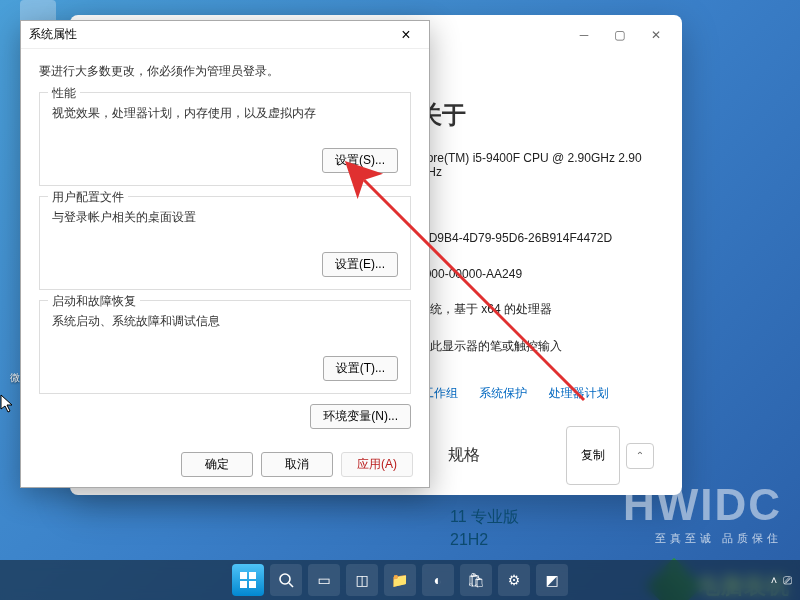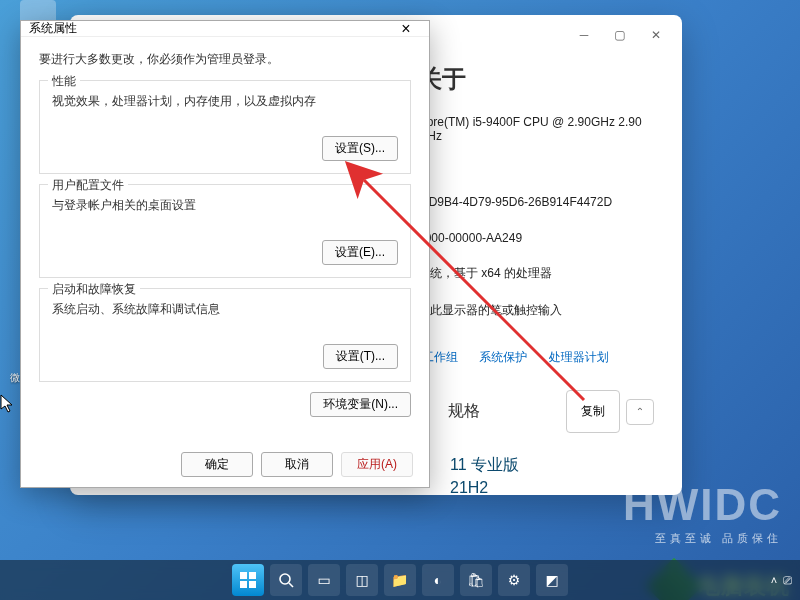--- a/index.html
+++ b/index.html
@@ -18,30 +18,30 @@
   .settings-window .titlebar { height: 40px; display: flex; align-items: center; justify-content: flex-end; padding: 0 8px; }
   .wbtn { width: 36px; height: 28px; display: flex; align-items: center; justify-content: center; border-radius: 4px; cursor: pointer; color: #666; font-size: 12px; }
   .settings-body { padding: 8px 28px; font-size: 12px; color: #333; }
   .settings-body h1 { font-size: 24px; font-weight: 600; margin-bottom: 14px; }
   .spec-row { display: flex; padding: 6px 0; }
   .spec-value { flex: 1; color: #222; }
   .links-row { margin-top: 24px; }
   .links-row a { color: #0067c0; text-decoration: none; margin-right: 18px; font-size: 12px; cursor: pointer; }
   .dev-spec-row { display: flex; align-items: center; margin-top: 24px; }
   .dev-spec-row h2 { font-size: 16px; font-weight: 400; flex: 1; }
-  .btn-outline { border: 1px solid #ccc; background: #fff; padding: 12px 14px; border-radius: 4px; font-size: 12px; cursor: pointer; }
+  .btn-outline { border: 1px solid #ccc; background: #fff; padding: 20px 14px; border-radius: 4px; font-size: 12px; cursor: pointer; }
   .chevron-btn { border: 1px solid #ccc; background: #fff; width: 28px; height: 26px; border-radius: 4px; text-align: center; margin-left: 6px; cursor: pointer; font-size: 10px; line-height: 24px; color: #666; }
   .win-ver-row { margin-top: 22px; font-size: 16px; color: #0c4a6e; }
   .sidebar-item { position: absolute; left: 88px; bottom: 96px; display: flex; align-items: center; font-size: 12px; color: #333; cursor: pointer; }
   .sidebar-item .ico { width: 18px; height: 18px; border-radius: 50%; border: 2px solid #0078d4; margin-right: 8px; display: flex; align-items: center; justify-content: center; }
   .sidebar-item .ico::after { content: ""; width: 8px; height: 8px; border-left: 2px solid #0078d4; border-bottom: 2px solid #0078d4; transform: rotate(-45deg) translate(-1px,-1px); }
 
   
   .sysprop { position: absolute; left: 20px; top: 20px; width: 410px; height: 468px; background: #fff; border: 1px solid #aaa; box-shadow: 0 8px 28px rgba(0,0,0,0.3); }
-  .sysprop .titlebar2 { height: 16px; display: flex; align-items: center; padding: 0 8px; font-size: 12px; border-bottom: 1px solid #eee; }
+  .sysprop .titlebar2 { height: 28px; display: flex; align-items: center; padding: 0 8px; font-size: 12px; border-bottom: 1px solid #eee; }
   .sysprop .titlebar2 .close { margin-left: auto; width: 30px; text-align: center; font-size: 16px; cursor: pointer; }
   .tabs { display: flex; font-size: 12px; padding: 4px 8px 0 8px; border-bottom: 1px solid #ccc; }
   .tab { padding: 4px 8px; border: 1px solid transparent; cursor: pointer; color: #333; }
   .tab.active { border: 1px solid #ccc; border-bottom: 1px solid #fff; background: #fff; position: relative; top: 1px; border-radius: 2px 2px 0 0; }
   .dialog-body { padding: 14px 18px; font-size: 12px; color: #333; }
   .hint { margin-bottom: 12px; }
   .group { border: 1px solid #ddd; padding: 10px 12px 12px 12px; margin-bottom: 10px; position: relative; }
   .group .legend { position: absolute; top: -8px; left: 8px; background: #fff; padding: 0 4px; font-size: 12px; }
   .group .desc { margin-top: 2px; margin-bottom: 26px; }
   .group .btnrow { text-align: right; }
@@ -100,21 +100,21 @@
     </div>
 </div>
 
 <div class="settings-window">
   <div class="titlebar">
     <div class="wbtn">─</div>
     <div class="wbtn">▢</div>
     <div class="wbtn">✕</div>
   </div>
   <div class="settings-body">
-    <h1 style="margin-left:320px;">关于</h1>
+    <h1 style="margin-left:320px;margin-top:36px;">关于</h1>
     <div class="spec-row">
         <div class="spec-value" style="margin-left:320px;">Core(TM) i5-9400F CPU @ 2.90GHz   2.90 GHz</div>
       </div>
     <div class="spec-row">
         <div class="spec-value" style="margin-left:320px;">M</div>
       </div>
     <div style="height:14px;"></div>
     <div class="spec-row">
         <div class="spec-value" style="margin-left:320px;">3-D9B4-4D79-95D6-26B914F4472D</div>
       </div>

